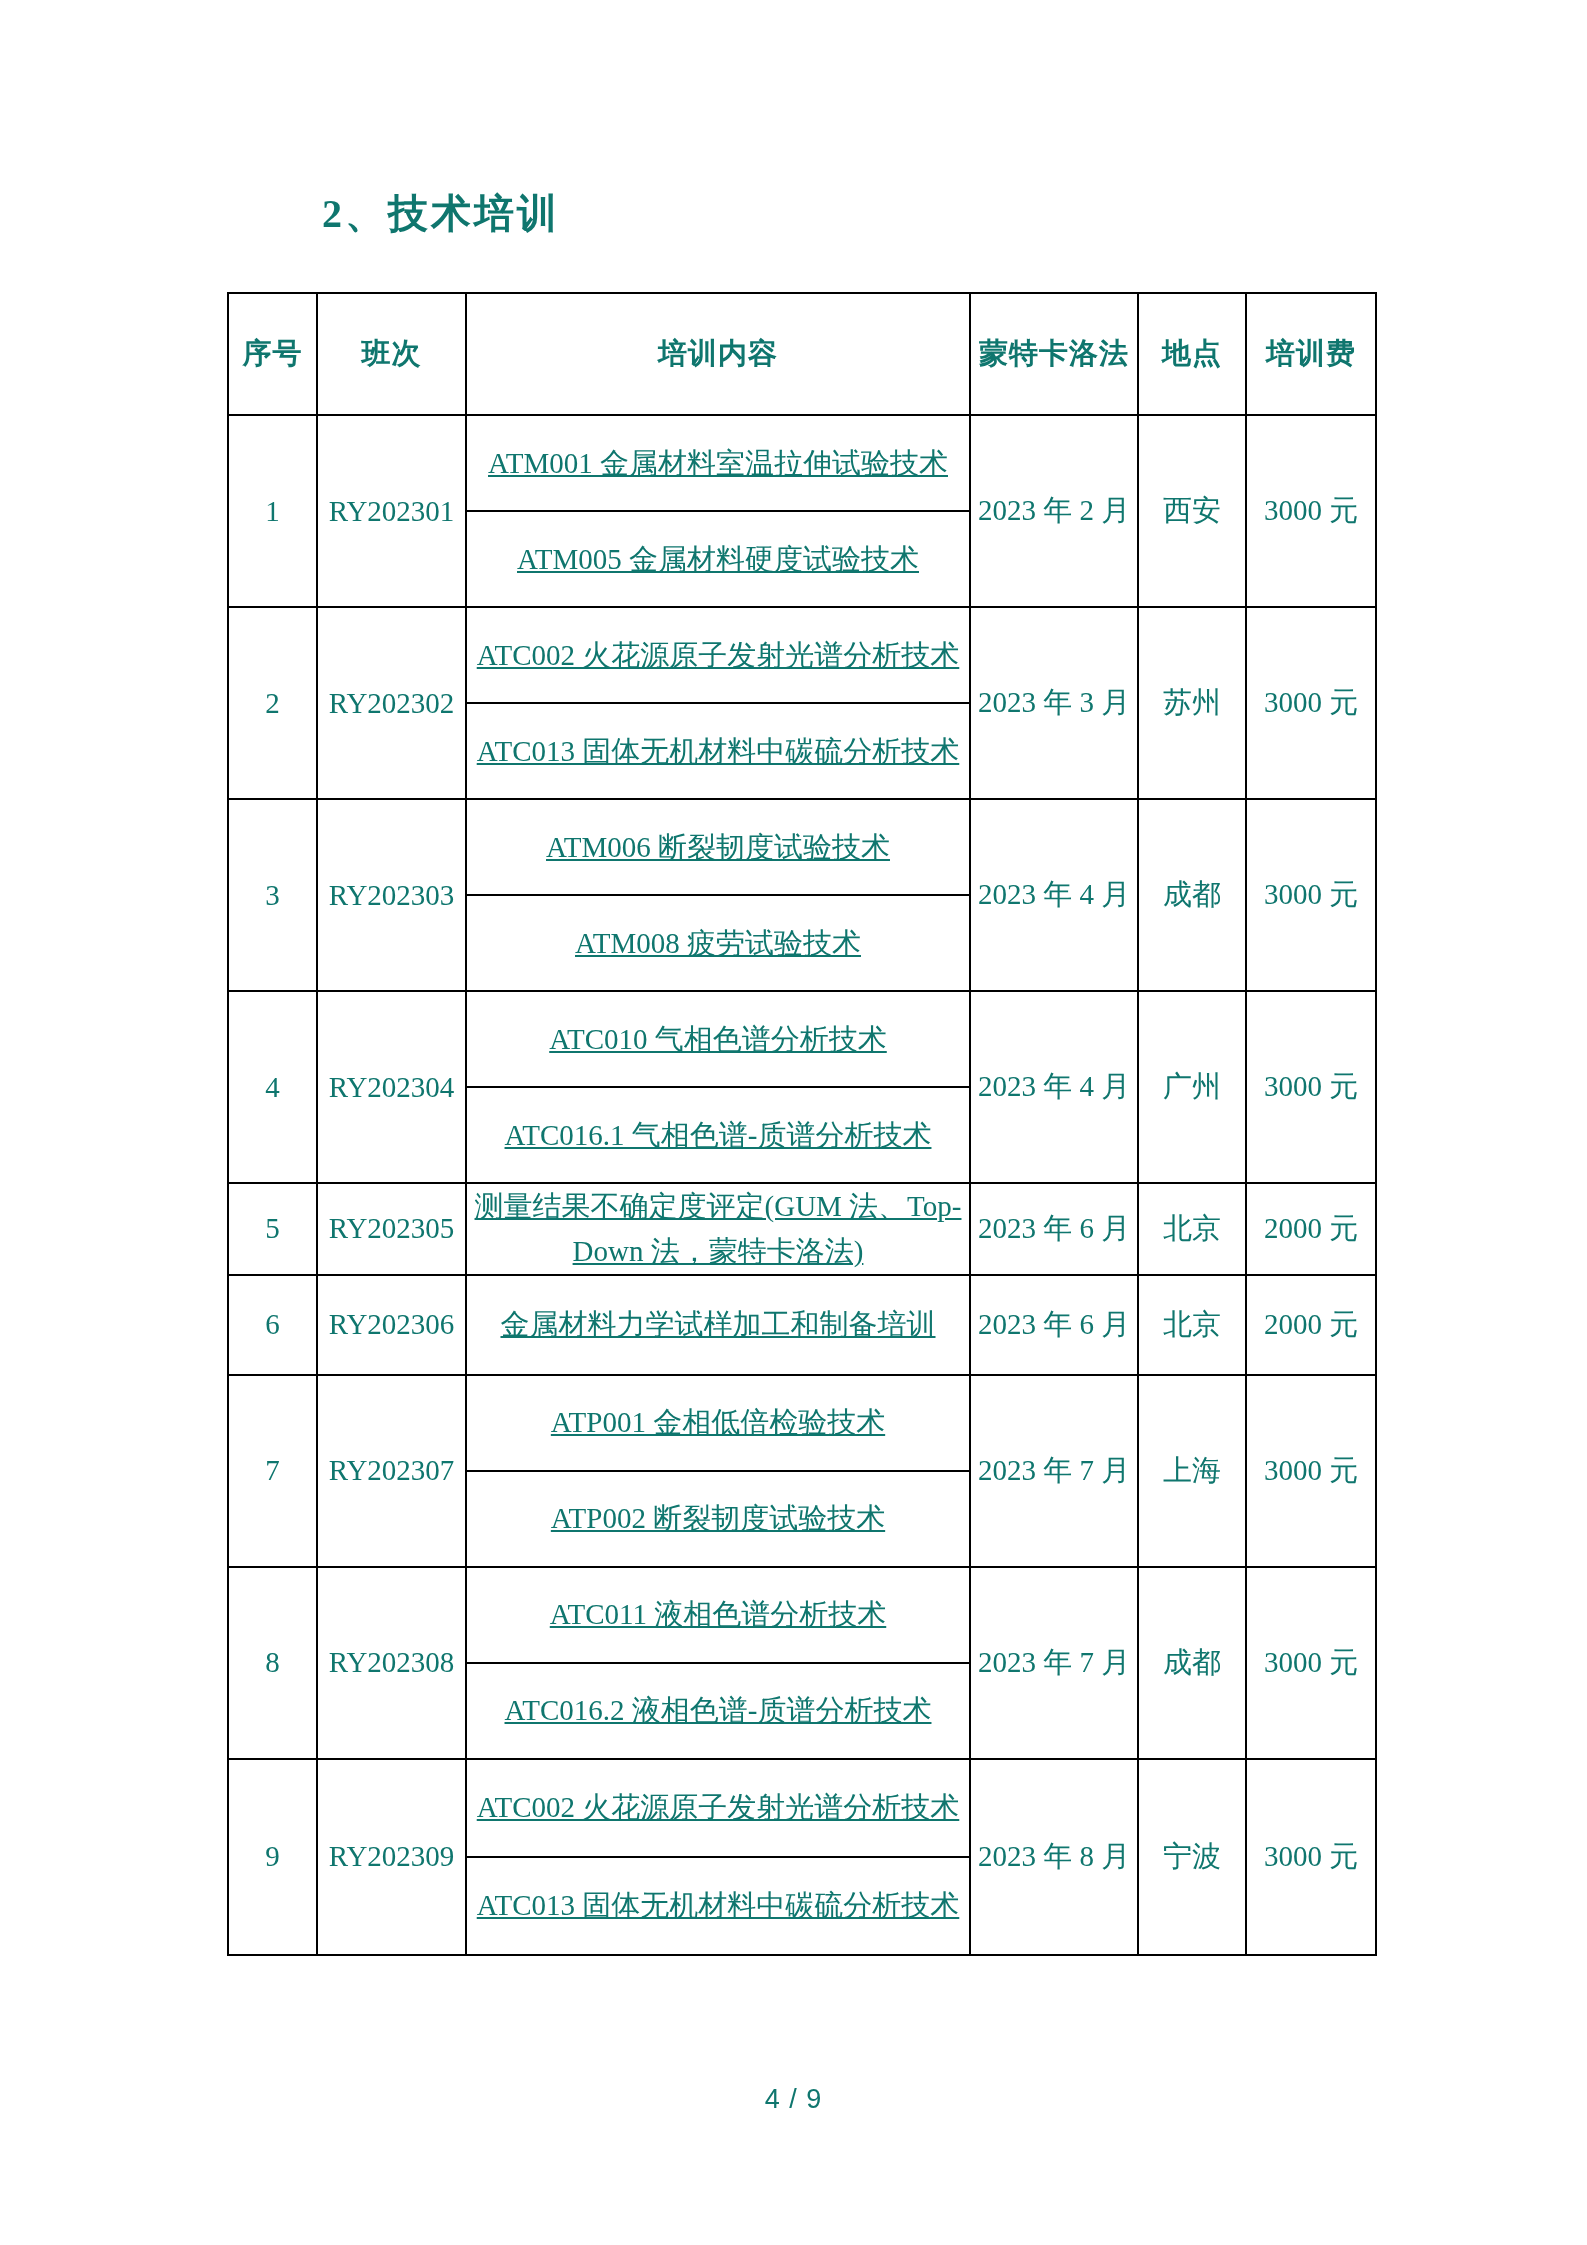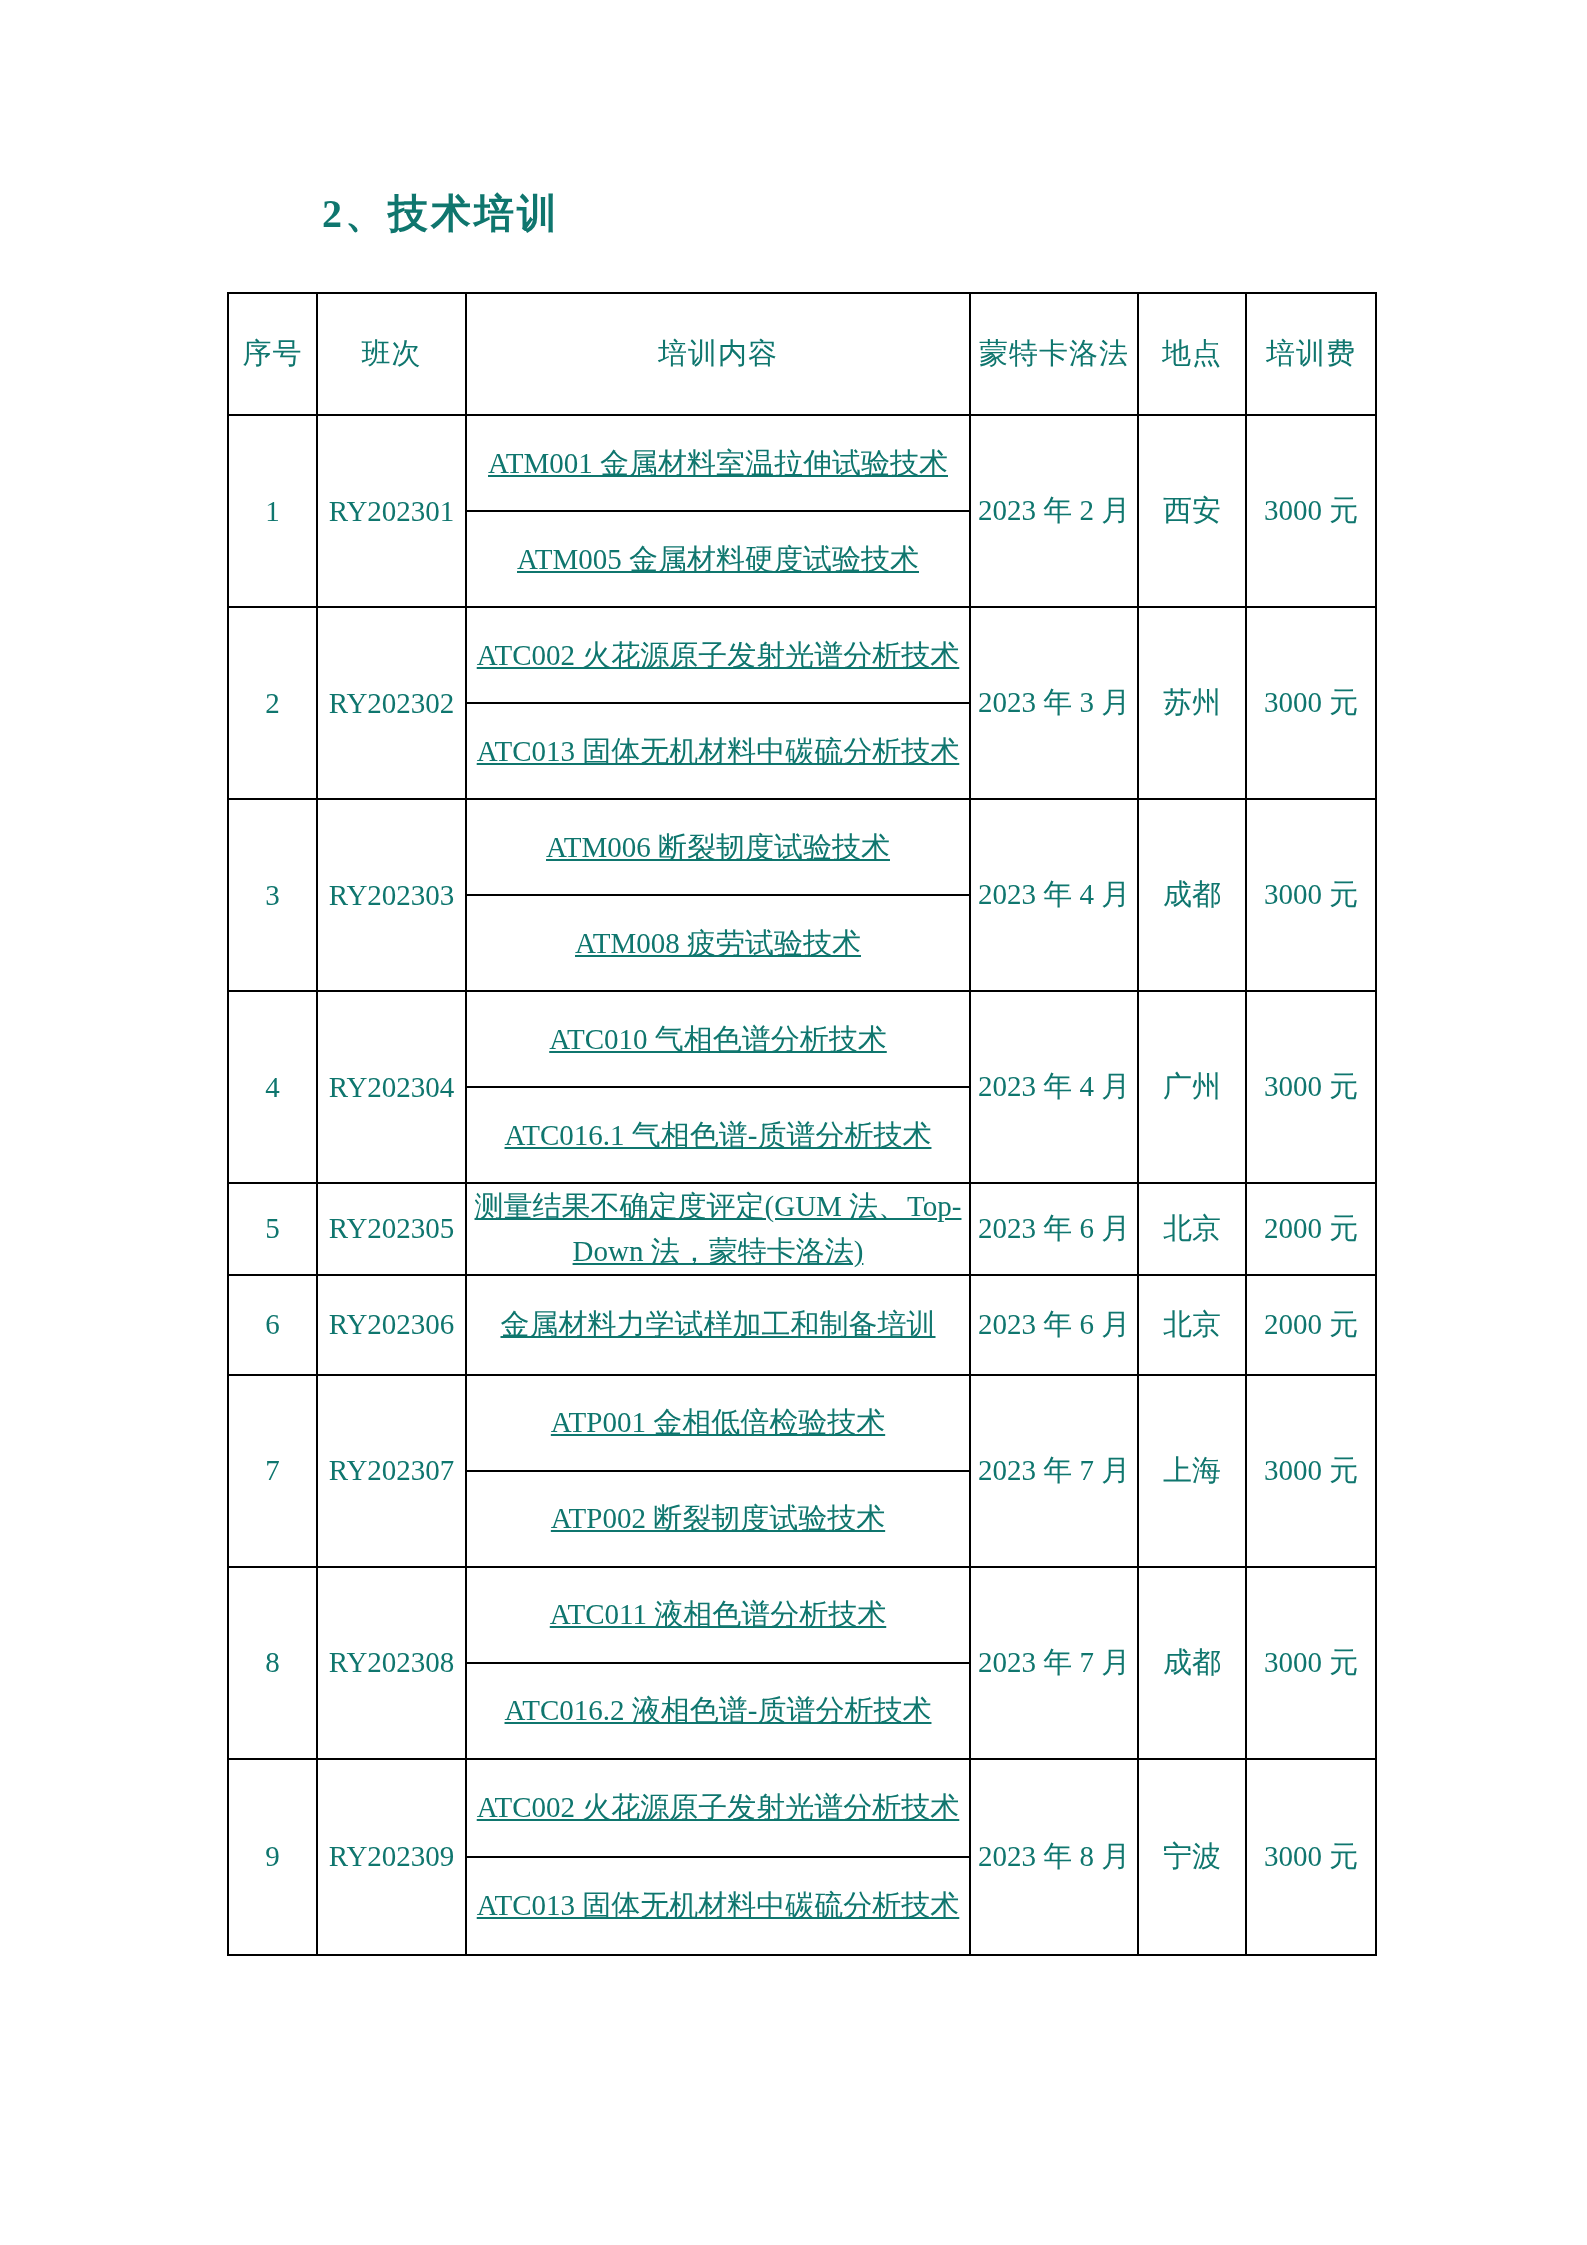--- a/index.html
+++ b/index.html
@@ -29,21 +29,21 @@
   table.training td {
     border:2px solid #000000;
     font-size:29px;
     text-align:center;
     vertical-align:middle;
     padding:0;
     overflow:hidden;
   }
   tr.head-row td {
     height:120px;
-    font-weight:normal;
+    font-weight:bold;
     letter-spacing:1px;
   }
   td.content {
     text-align:left;
     padding:6px 12px 6px 15px;
     line-height:1.55;
     text-decoration:underline;
   }
   tr.sub  { height:96px; }
   tr.sub9 { height:98px; }
@@ -184,14 +184,15 @@
       <td rowspan="2">宁波</td>
       <td rowspan="2">3000 元</td>
     </tr>
     <tr class="sub9">
       <td class="content">ATC013 固体无机材料中碳硫分析技术</td>
     </tr>
 
   </tbody>
     </table>
 
+  <div class="footer">4 / 9</div>
 
 </div>
 
 </body></html>

